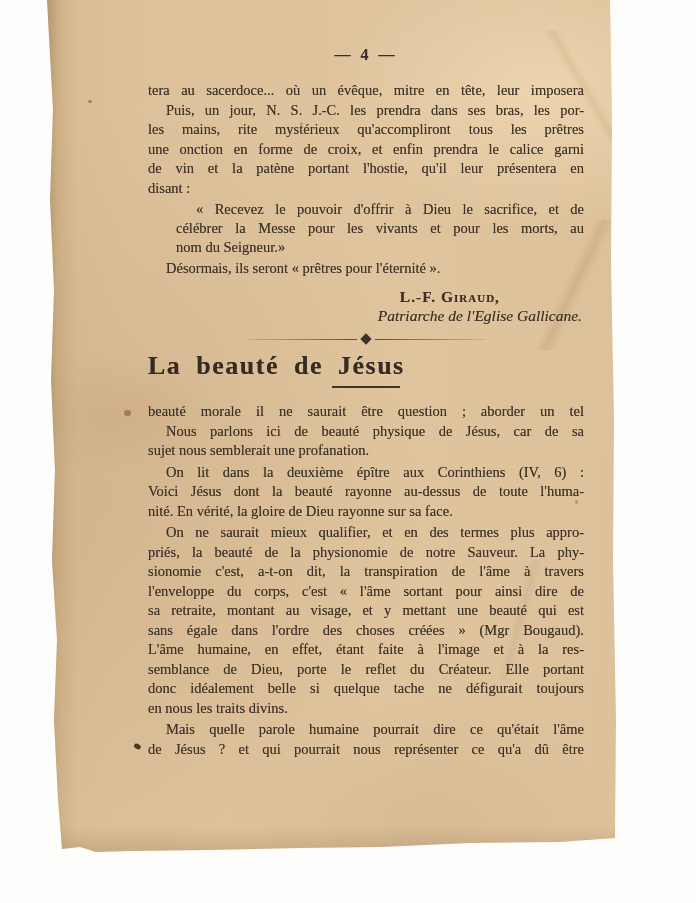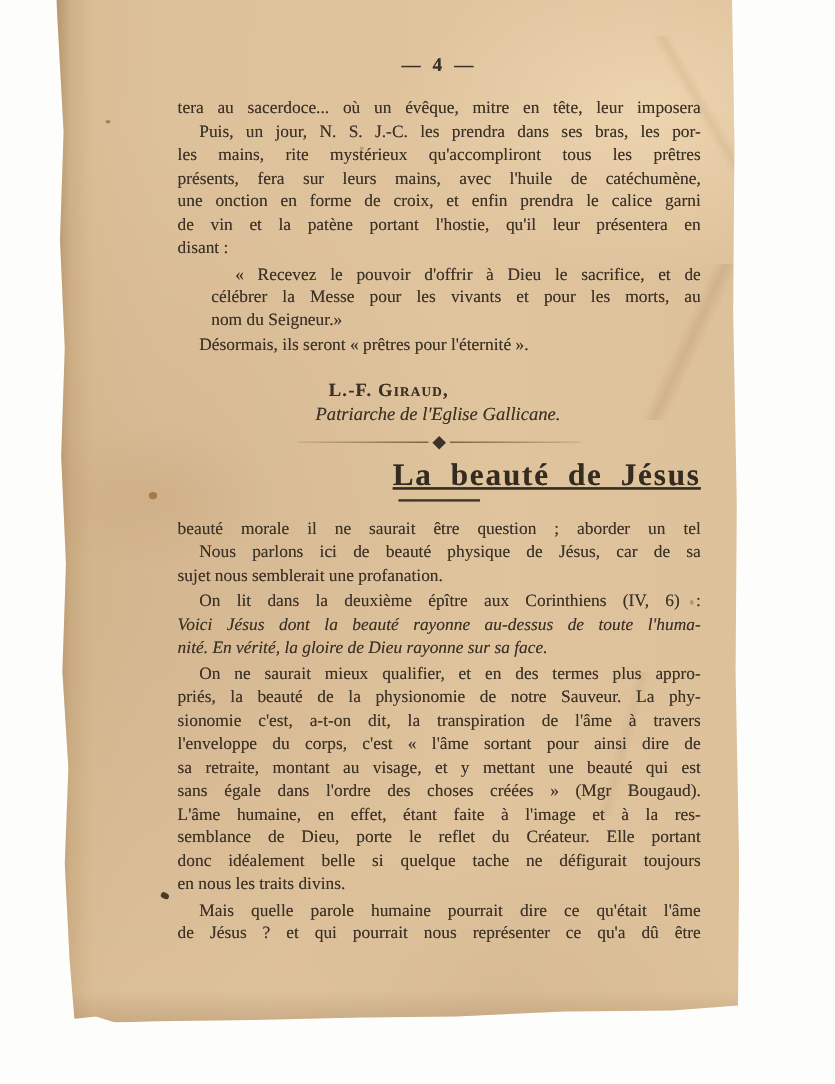--- a/index.html
+++ b/index.html
@@ -48,34 +48,34 @@
   
   .textcol{
     position:absolute;left:148px;top:46px;width:436px;
     color:#3b3126;font-size:14.5px;
     text-shadow:0 0 .5px rgba(60,48,36,.55);
   }
   .page-num{text-align:center;font-weight:bold;font-size:16px;letter-spacing:3px;margin-bottom:17px;}
   .ln{line-height:19.5px;height:19.5px;overflow:hidden;text-align:justify;text-align-last:justify;}
   .ln.first{text-indent:18px;}
   .ln.last{text-align-last:left;}
-  .ln.it{font-style:italic;}
+  .ln.it{}
   .para{margin-bottom:2px;}
   .quote{margin-left:28px;margin-bottom:2px;}
   .quote .ln{line-height:19px;height:19px;}
   .quote .ln.first{text-indent:20px;}
-  .attribution{text-align:center;margin-top:19px;}
+  .attribution{text-align:right;margin-top:9px;}
   .attr-name{font-variant:small-caps;letter-spacing:1px;padding-right:84px;line-height:18.5px;font-size:15.5px;font-weight:bold;}
   .attr-title{font-style:italic;padding-right:2px;line-height:19px;font-size:15.5px;}
   .separator{display:flex;align-items:center;justify-content:center;width:236px;margin:10px auto 8px;}
   .sep-line{flex:1 1 auto;height:1px;}
   .sep-line.left{background:linear-gradient(90deg,rgba(90,60,30,.15),rgba(70,45,25,.8));}
   .sep-line.right{background:linear-gradient(90deg,rgba(70,45,25,.8),rgba(90,60,30,.15));}
   .sep-diamond{flex:0 0 auto;width:8px;height:8px;margin:0 5px;background:#3d3128;transform:rotate(45deg);}
-  .title{margin:8px 0 0;text-align:right;font-size:26px;font-weight:bold;letter-spacing:1.5px;word-spacing:7px;color:#342b21;text-decoration:underline;}
+  .title{margin:8px 0 0;text-align:left;font-size:26px;font-weight:bold;letter-spacing:1.5px;word-spacing:7px;color:#342b21;}
   .title-rule{width:68px;height:2px;background:#40352a;margin:5px auto 14px;}
 </style>
 </head>
 <body>
 
 <div class="scan">
   <div class="paper">
     <div class="edge-left"></div>
     <div class="edge-bottom"></div>
     <div class="crease1"></div>
@@ -87,21 +87,20 @@
     <div class="speck s4"></div>
     <div class="speck s5"></div>
 
     <div class="textcol">
       <div class="page-num">— 4 —</div>
 
       <div class="para">
           <div class="ln">tera au sacerdoce... où un évêque, mitre en tête, leur imposera</div>
           <div class="ln first">Puis, un jour, N. S. J.-C. les prendra dans ses bras, les por-</div>
           <div class="ln">les mains, rite mystérieux qu'accompliront tous les prêtres</div>
-          <div class="ln">présents, fera sur leurs mains, avec l'huile de catéchumène,</div>
           <div class="ln">une onction en forme de croix, et enfin prendra le calice garni</div>
           <div class="ln">de vin et la patène portant l'hostie, qu'il leur présentera en</div>
           <div class="ln last">disant :</div>
         </div>
 
       <div class="quote">
           <div class="ln first">« Recevez le pouvoir d'offrir à Dieu le sacrifice, et de</div>
           <div class="ln">célébrer la Messe pour les vivants et pour les morts, au</div>
           <div class="ln last">nom du Seigneur.»</div>
         </div>

